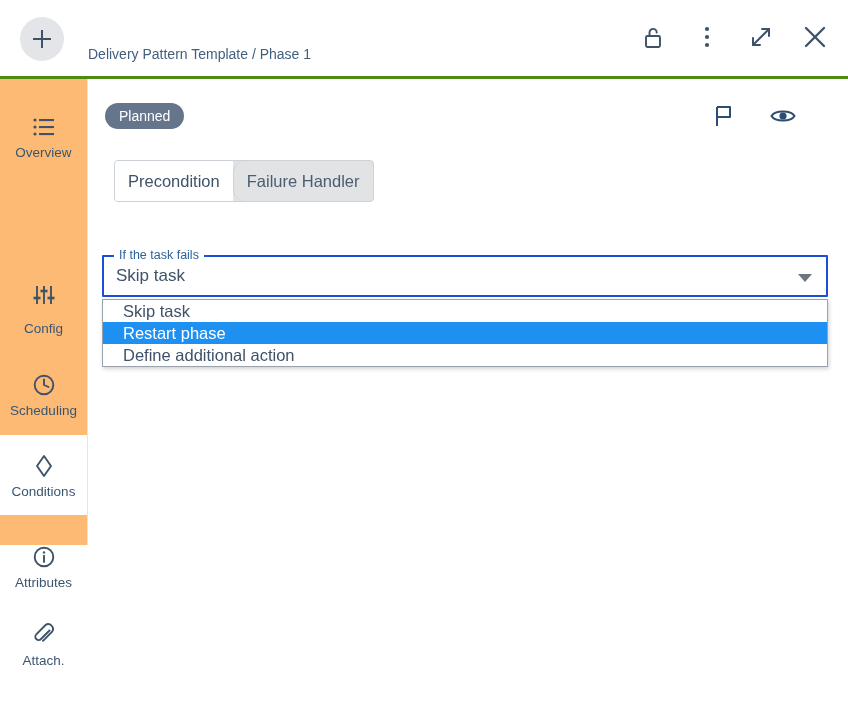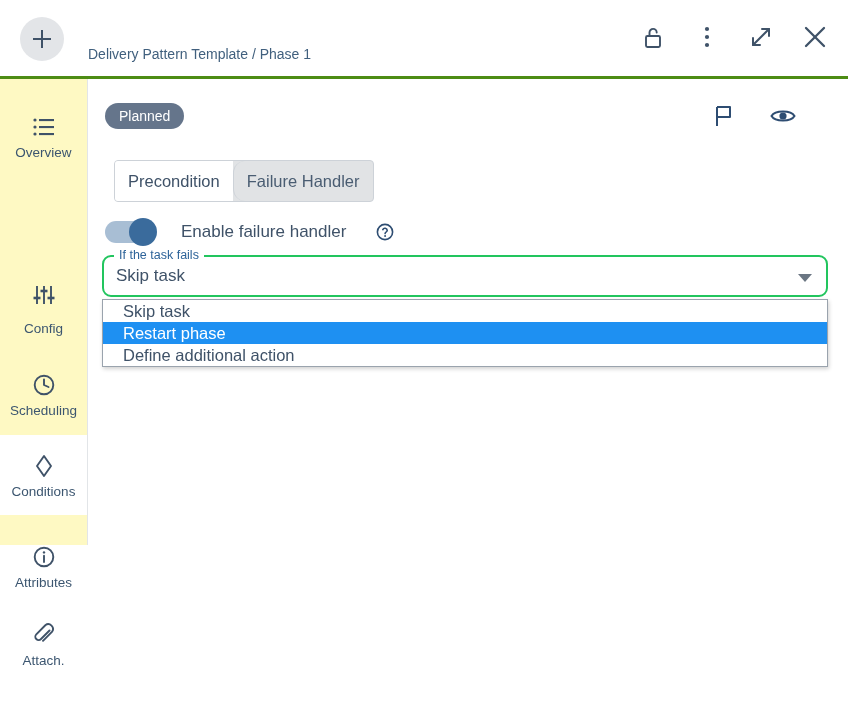--- a/index.html
+++ b/index.html
@@ -84,21 +84,21 @@
     cursor: pointer;
     color: #3f5268;
   }
 
   
   .sidebar {
     position: absolute;
     left: 0; top: 79px;
     width: 88px;
     height: 466px;
-    background: #fef9c3;
+    background: #fdba74;
     border-right: 1px solid #e2e5e8;
     box-sizing: border-box;
   }
   .side-item {
     position: absolute;
     left: 0;
     width: 87px;
     display: flex;
     flex-direction: column;
     align-items: center;
@@ -213,22 +213,22 @@
     display: flex; align-items: center; justify-content: center;
   }
 
   
   .field-wrap {
     position: absolute;
     left: 14px; top: 176px;
     width: 726px;
   }
   .field-legend-box {
-    border: 2px solid #22c55e;
-    border-radius: 9px;
+    border: 2px solid #1d4ed8;
+    border-radius: 1px;
     height: 42px;
     position: relative;
     box-sizing: border-box;
     background: #ffffff;
   }
   .field-legend {
     position: absolute;
     left: 10px; top: -9px;
     background: #ffffff;
     padding: 0 5px;
@@ -395,33 +395,20 @@
         <circle cx="13" cy="9" r="2.6" fill="#2e4d72"></circle>
       </svg>
     </div>
   </div>
 
   <div class="tabs">
     <div class="tab active">Precondition</div>
     <div class="tab">Failure Handler</div>
   </div>
 
-  <div class="toggle-row">
-    <div class="toggle">
-      <div class="knob"></div>
-    </div>
-    <div class="toggle-label">Enable failure handler</div>
-    <div class="help-icon">
-      <svg width="18" height="18" viewBox="0 0 18 18" fill="none" stroke="#2e4d72" stroke-width="1.6">
-        <circle cx="9" cy="9" r="7.6"></circle>
-        <path d="M6.8 6.6 a2.3 2.3 0 0 1 4.4 0.8 c0 1.5-2.1 1.7-2.1 3.2" stroke-linecap="round"></path>
-        <circle cx="9.1" cy="13" r="0.95" fill="#2e4d72" stroke="none"></circle>
-      </svg>
-    </div>
-  </div>
 
   <div class="field-wrap">
     <div class="field-legend-box">
       <div class="field-legend">If the task fails</div>
       <div class="select-value">Skip task</div>
       <div class="select-caret"></div>
     </div>
 
     <div class="options">
       <div class="option">Skip task</div>

